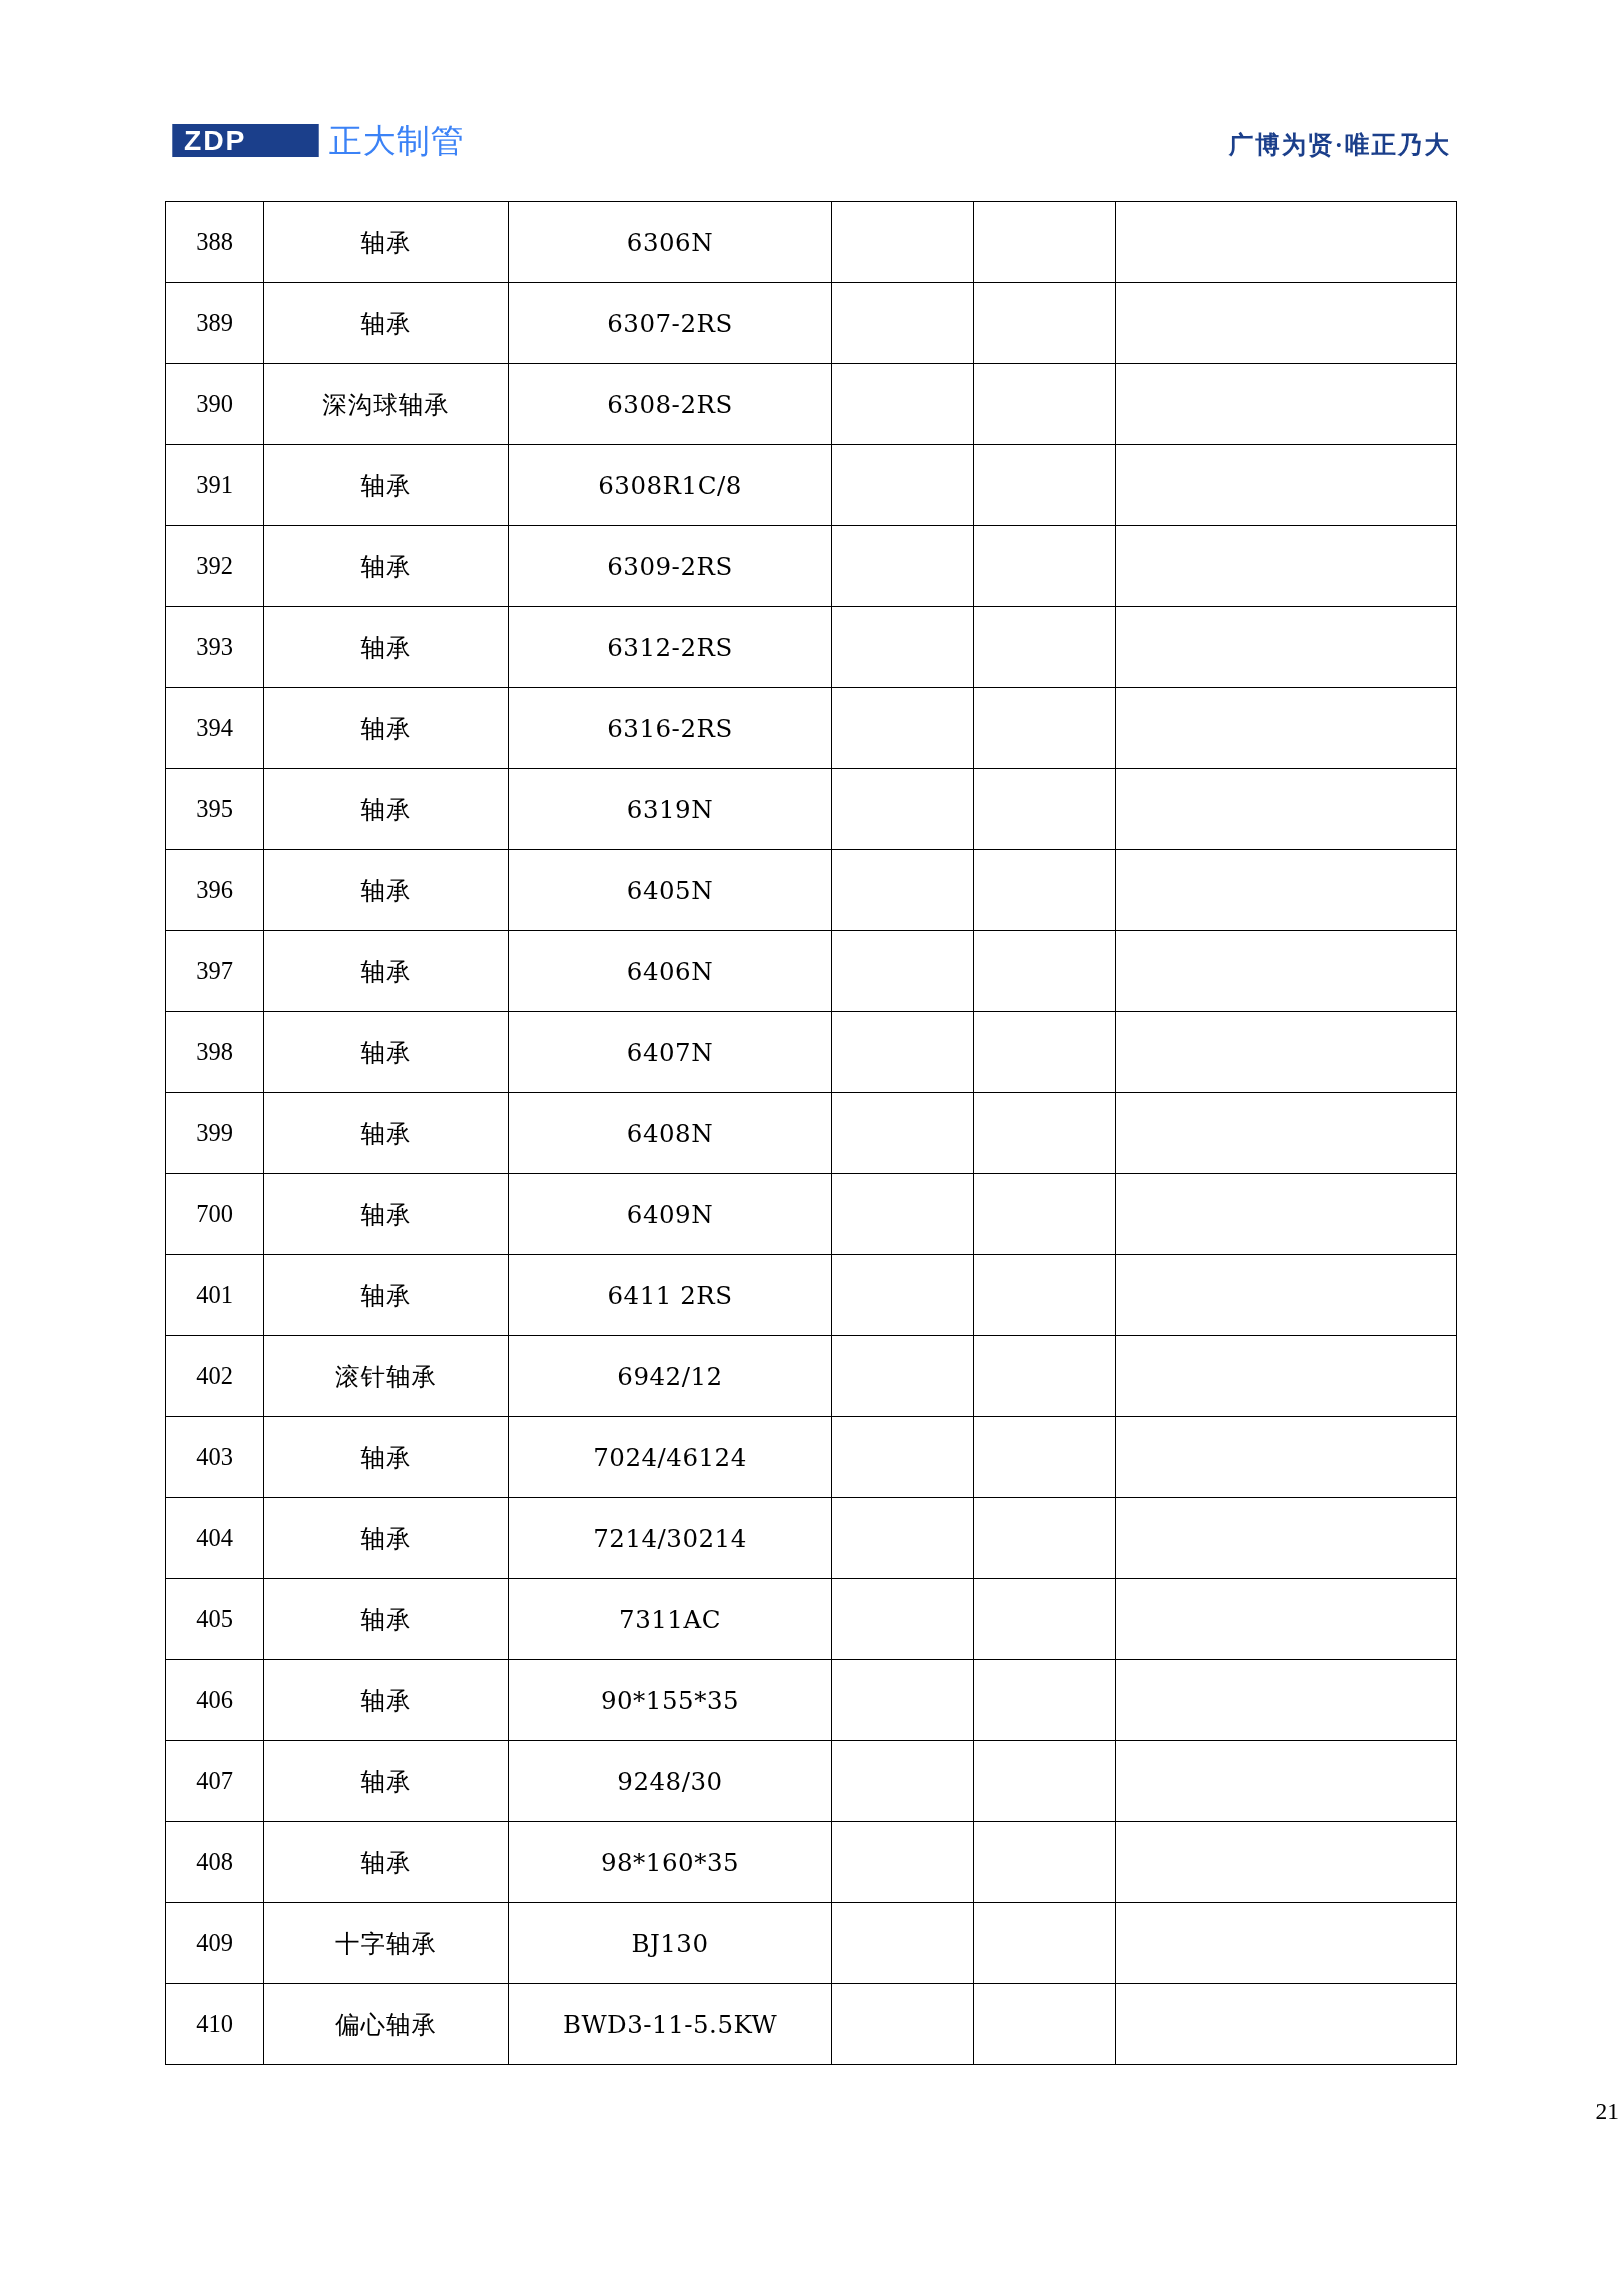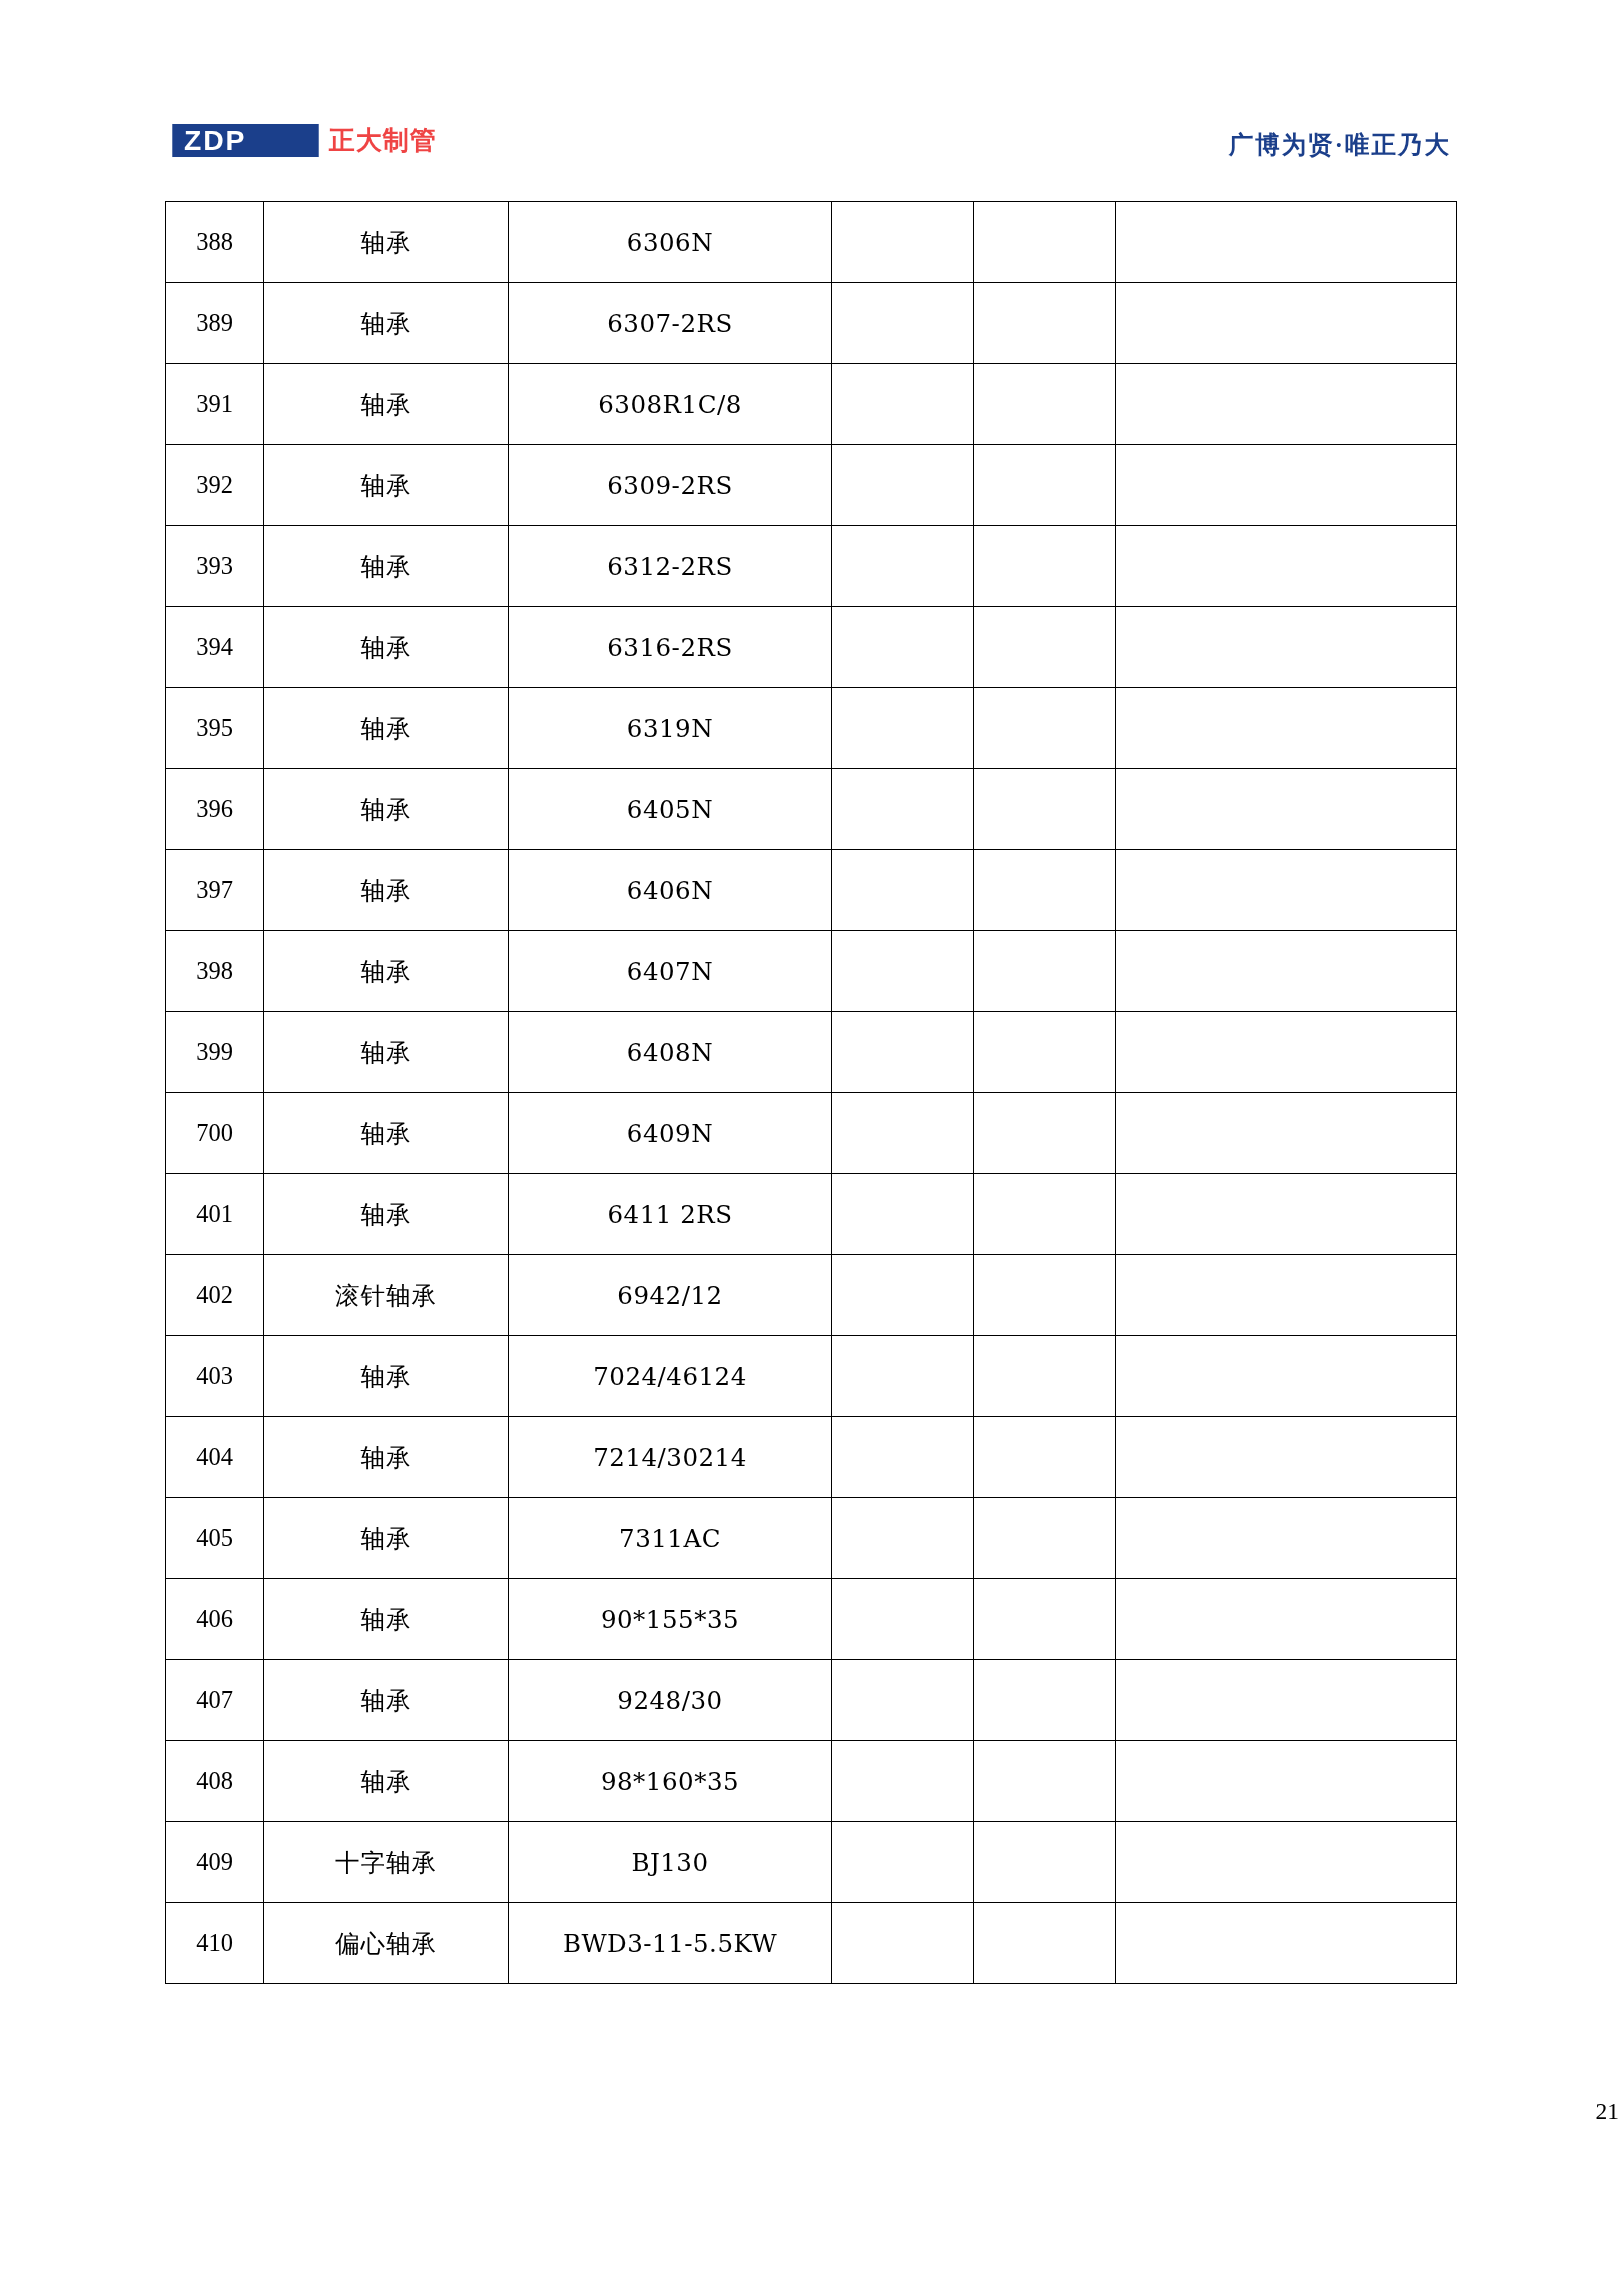--- a/index.html
+++ b/index.html
@@ -43,23 +43,23 @@
   }
   .logo-mark {
     display: inline-block;
     width: 147px;
     height: 41px;
     position: relative;
   }
   .logo-mark svg { display: block; }
   .logo-text {
     font-family: "Liberation Sans", sans-serif;
-    font-weight: bold;
-    font-size: 26px;
-    color: #ef4444;
+    font-weight: normal;
+    font-size: 33px;
+    color: #3b82f6;
     letter-spacing: 1px;
     line-height: 41px;
   }
   .slogan {
     position: absolute;
     right: 0;
     top: 7.8px;
     font-family: Liberation Serif, serif;
     font-weight: bold;
     font-size: 24.5px;
@@ -166,20 +166,28 @@
           </tr>
           <tr>
             <td class="num">389</td>
             <td class="cn">轴承</td>
             <td class="mono">6307-2RS</td>
             <td></td>
             <td></td>
             <td></td>
           </tr>
           <tr>
+            <td class="num">390</td>
+            <td class="cn">深沟球轴承</td>
+            <td class="mono">6308-2RS</td>
+            <td></td>
+            <td></td>
+            <td></td>
+          </tr>
+          <tr>
             <td class="num">391</td>
             <td class="cn">轴承</td>
             <td class="mono">6308R1C/8</td>
             <td></td>
             <td></td>
             <td></td>
           </tr>
           <tr>
             <td class="num">392</td>
             <td class="cn">轴承</td>

